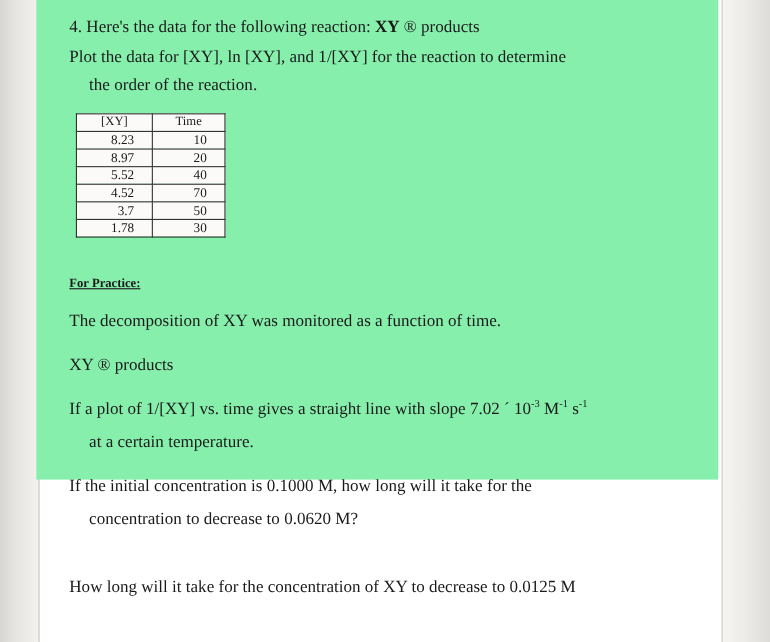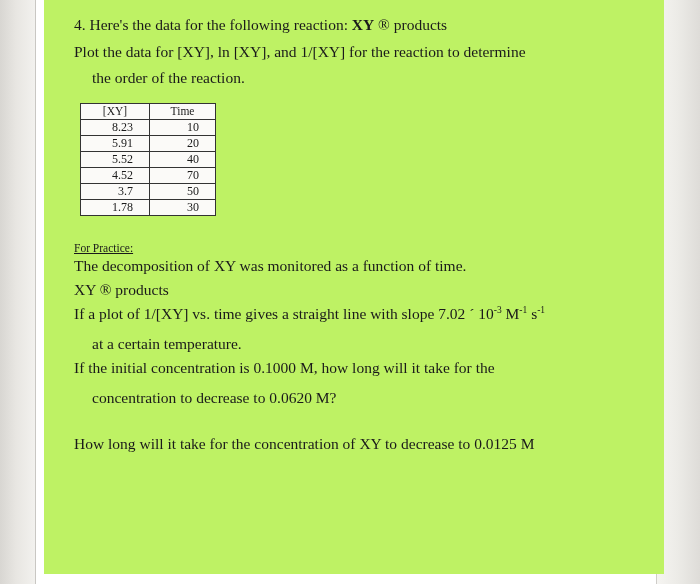--- a/index.html
+++ b/index.html
@@ -35,23 +35,23 @@
     background: linear-gradient(to left, #dedcd8 0%, #ecebe7 50%, #f6f5f2 100%);
   }
   .edge-right-line {
     position: absolute;
     right: 43px; top: 0;
     width: 1px; height: 584px;
     background: #cfcdc9;
   }
   .page {
     position: absolute;
-    left: 44px; top: 0;
-    width: 620px; height: 574px;
-    background: #bef264;
+    left: 33px; top: 0;
+    width: 620px; height: 436px;
+    background: #86efac;
   }
   .content {
     position: absolute;
     left: 30px;
     top: 14px;
     width: 570px;
   }
   .q-line {
     font-size: 15.5px;
     line-height: 1.45;
@@ -92,30 +92,30 @@
   .data-table th {
     text-align: center;
     font-weight: normal;
     font-size: 11.5px;
     padding: 0 19px;
   }
   .col-conc { min-width: 30px; }
   .col-time { min-width: 27px; }
 
   .for-practice {
-    margin-top: 26px;
+    margin-top: 36px;
     font-size: 11.5px;
-    font-weight: normal;
+    font-weight: bold;
     text-decoration: underline;
     font-family: "Liberation Serif", serif;
   }
   .fp-line {
     font-size: 15.5px;
     line-height: 1.55;
-    margin-top: 0;
+    margin-top: 16px;
   }
   .fp-line.tight {
     margin-top: 6px;
   }
   .sub-indent {
     display: block;
     padding-left: 18px;
   }
   sup {
     font-size: 9.5px;
@@ -155,21 +155,21 @@
           <th class="col-conc">[XY]</th>
           <th class="col-time">Time</th>
         </tr>
       </thead>
       <tbody>
         <tr>
           <td>8.23</td>
           <td>10</td>
         </tr>
         <tr>
-          <td>5.91</td>
+          <td>8.97</td>
           <td>20</td>
         </tr>
         <tr>
           <td>5.52</td>
           <td>40</td>
         </tr>
         <tr>
           <td>4.52</td>
           <td>70</td>
         </tr>

